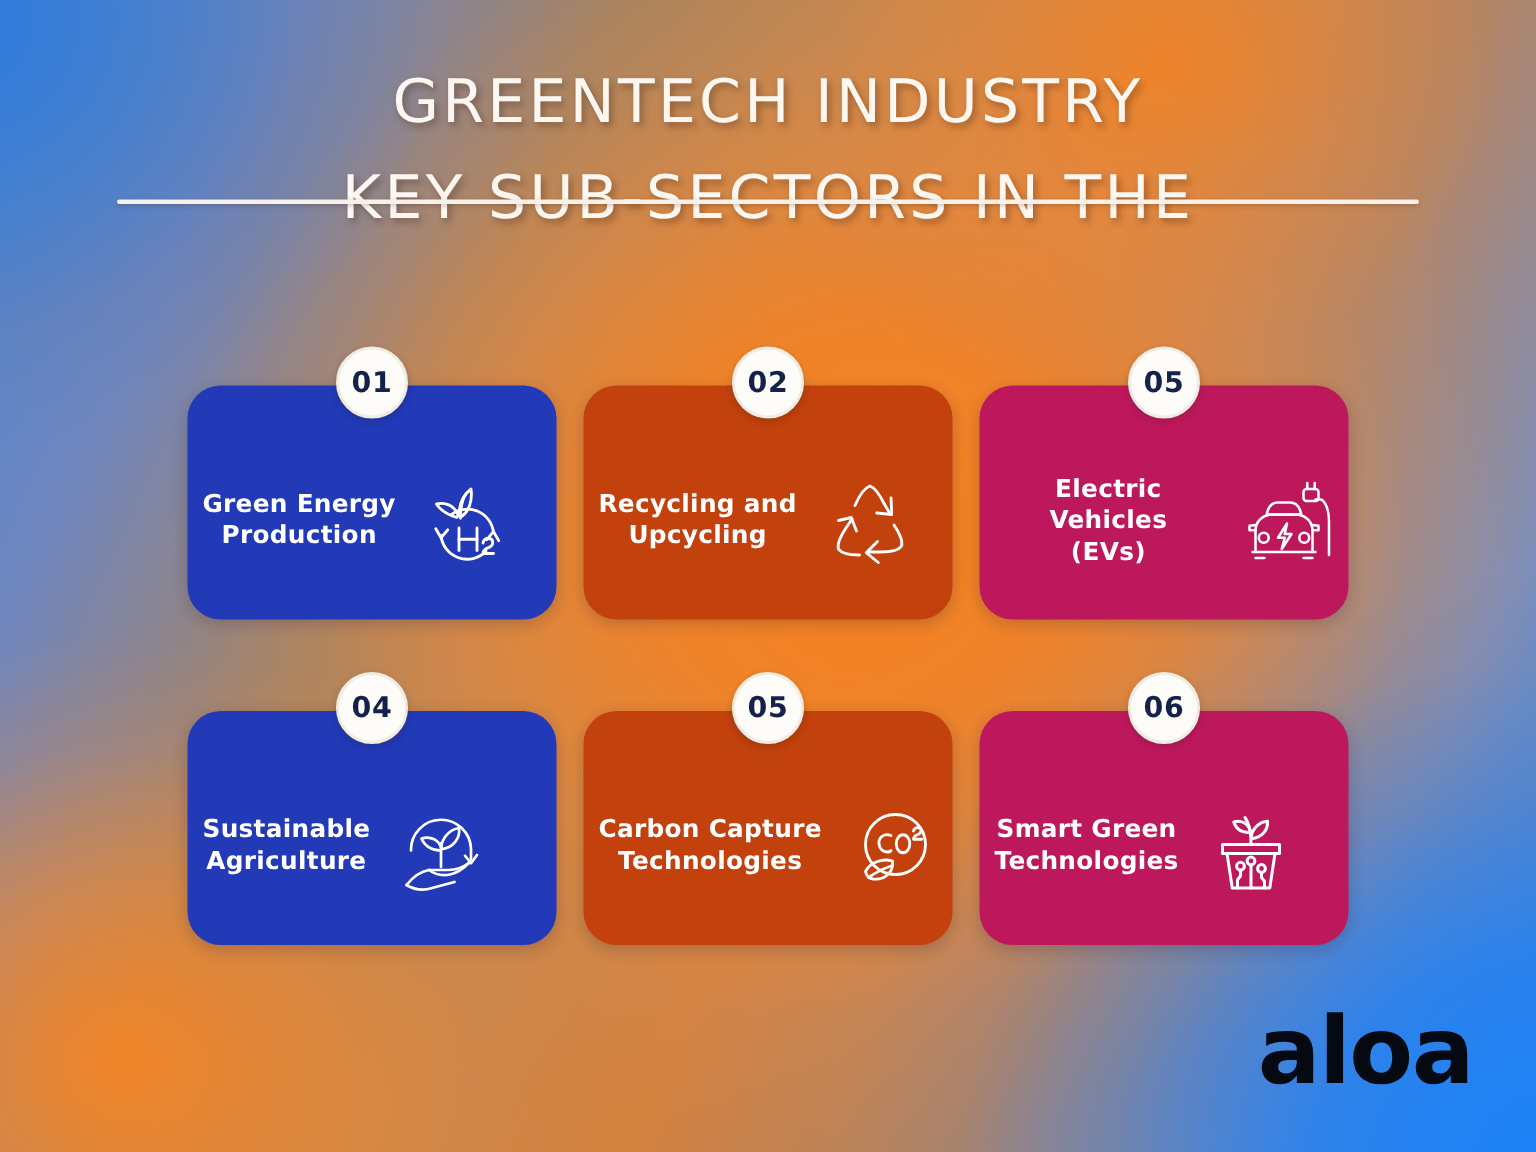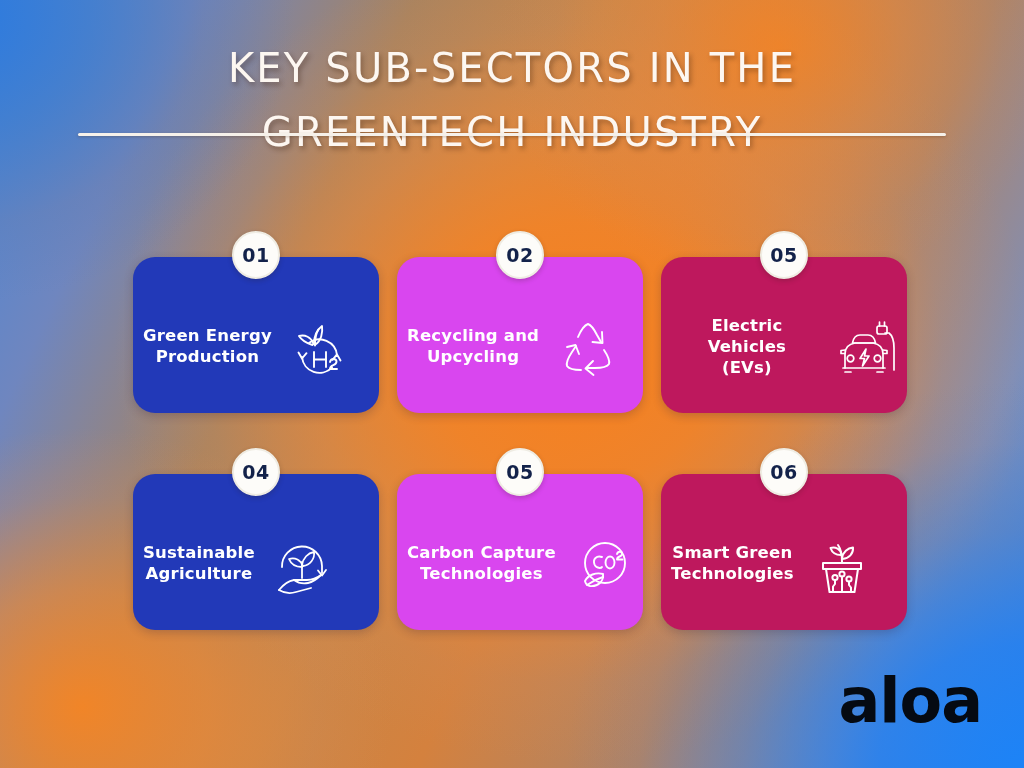--- a/index.html
+++ b/index.html
@@ -100,21 +100,21 @@
     left:78px; top:133px;
     width:868px; height:3px;
     background:#f6f1ea;
     border-radius:2px;
     box-shadow:0 1px 3px rgba(70,40,15,0.28);
   }
 
   
   .grid {
     position:absolute;
-    left:133px; top:231px;
+    left:125px; top:231px;
     width:774px;
     display:grid;
     grid-template-columns:246px 246px 246px;
     grid-template-rows:182px 182px;
     column-gap:18px;
     row-gap:35px;
   }
 
   .cell { position:relative; }
 
@@ -126,21 +126,21 @@
     background:#2239b8;
     border-radius:22px;
     box-shadow:0 3px 10px rgba(30,25,60,0.22);
     display:flex;
     flex-direction:row;
     align-items:center;
     padding-top:22px;
   }
   
   .cell:nth-child(2) .card,
-  .cell:nth-child(5) .card { background:#d946ef; }
+  .cell:nth-child(5) .card { background:#c2410c; }
   .cell:nth-child(3) .card,
   .cell:nth-child(6) .card { background:#be185d; }
 
   .badge {
     position:absolute;
     left:50%; top:0;
     transform:translateX(-50%);
     width:48px; height:48px;
     border-radius:50%;
     background:#fdfcf9;
@@ -199,22 +199,22 @@
 <div id="slide">
 
   <div class="bg-layer bg-base"></div>
   <div class="bg-layer bg-orange"></div>
   <div class="bg-layer bg-blue-tl"></div>
   <div class="bg-layer bg-blue-br"></div>
   <div class="bg-layer bg-orange-bl"></div>
   <div class="bg-layer bg-orange-tr"></div>
 
   <div class="header">
+    <div class="title-line">GREENTECH INDUSTRY</div>
     <div class="title-line">KEY SUB-SECTORS IN THE</div>
-    <div class="title-line">GREENTECH INDUSTRY</div>
   </div>
   <div class="title-rule"></div>
 
   <div class="grid">
 
     <div class="cell">
       <div class="badge">
         <span class="badge-text">01</span>
       </div>
       <div class="card">

